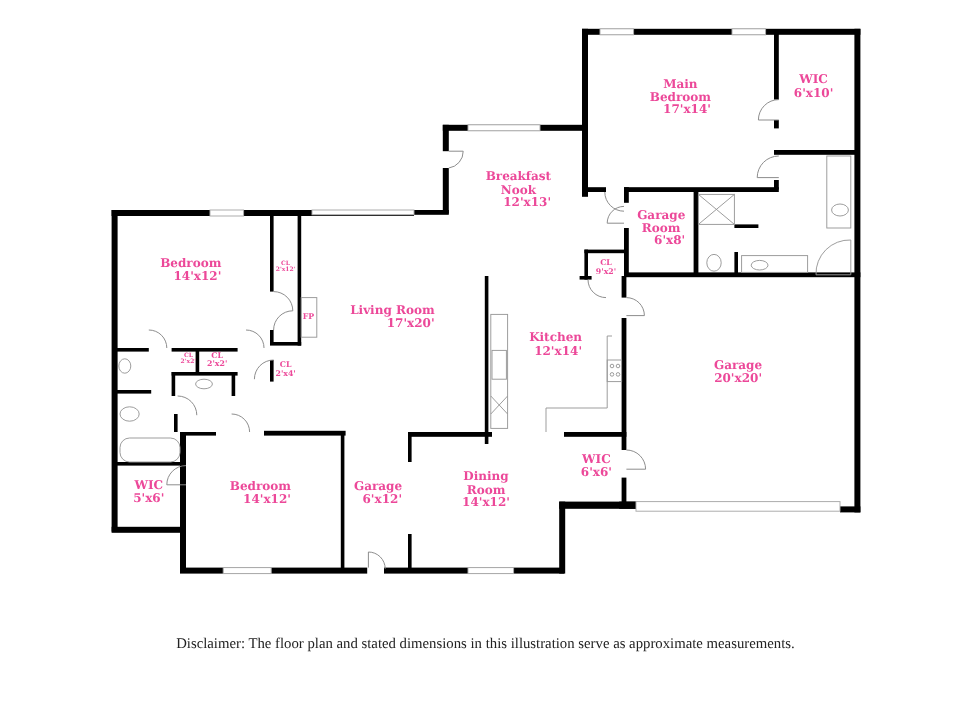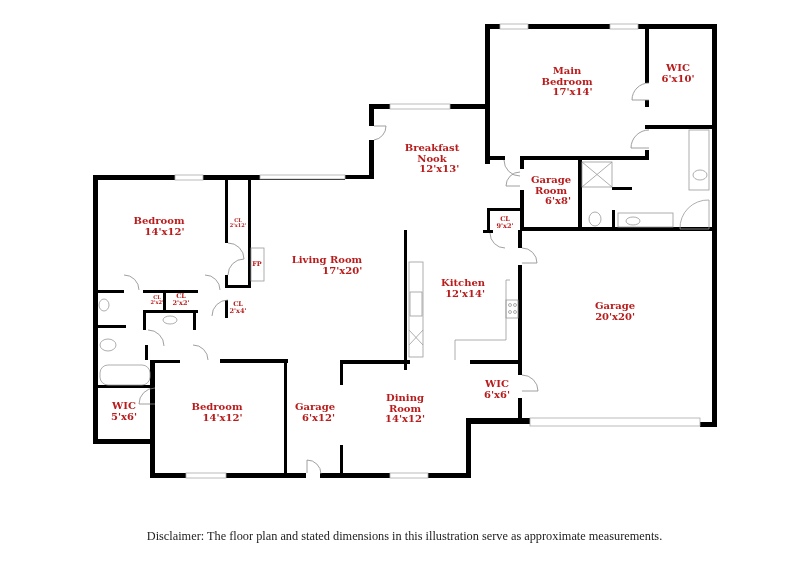--- a/index.html
+++ b/index.html
@@ -1,18 +1,18 @@
 <!DOCTYPE html>
 <html><head>
 <meta charset="utf-8">
 <style>
   html,body{margin:0;padding:0;background:#fff;}
   body{width:809px;height:588px;position:relative;overflow:hidden;font-family:"DejaVu Serif","Liberation Serif",serif;}
   #plan{position:absolute;left:0;top:0;width:809px;height:588px;}
-  .lbl{position:absolute;text-align:center;font-family:"DejaVu Serif","Liberation Serif",serif;font-weight:bold;color:#b91c1c;line-height:1.05;transform:translate(-50%,-50%);white-space:nowrap;}
+  .lbl{position:absolute;text-align:center;font-family:"DejaVu Serif","Liberation Serif",serif;font-weight:bold;color:#ec4899;line-height:1.05;transform:translate(-50%,-50%);white-space:nowrap;}
   .lbl .n{display:block;font-size:10px;}
   .lbl .d{display:block;font-size:10px;text-align:right;}
   .lbl.sm .n,.lbl.sm .d{font-size:6.5px;}
   .lbl.xs .n,.lbl.xs .d{font-size:5px;}
   .disclaimer{position:absolute;left:0;width:809px;top:528px;text-align:center;font-family:"Liberation Serif","DejaVu Serif",serif;font-size:12.3px;color:#222;line-height:16px;}
 </style>
 </head>
 <body>
 
 <svg id="plan" viewBox="0 0 809 588" xmlns="http://www.w3.org/2000/svg">

